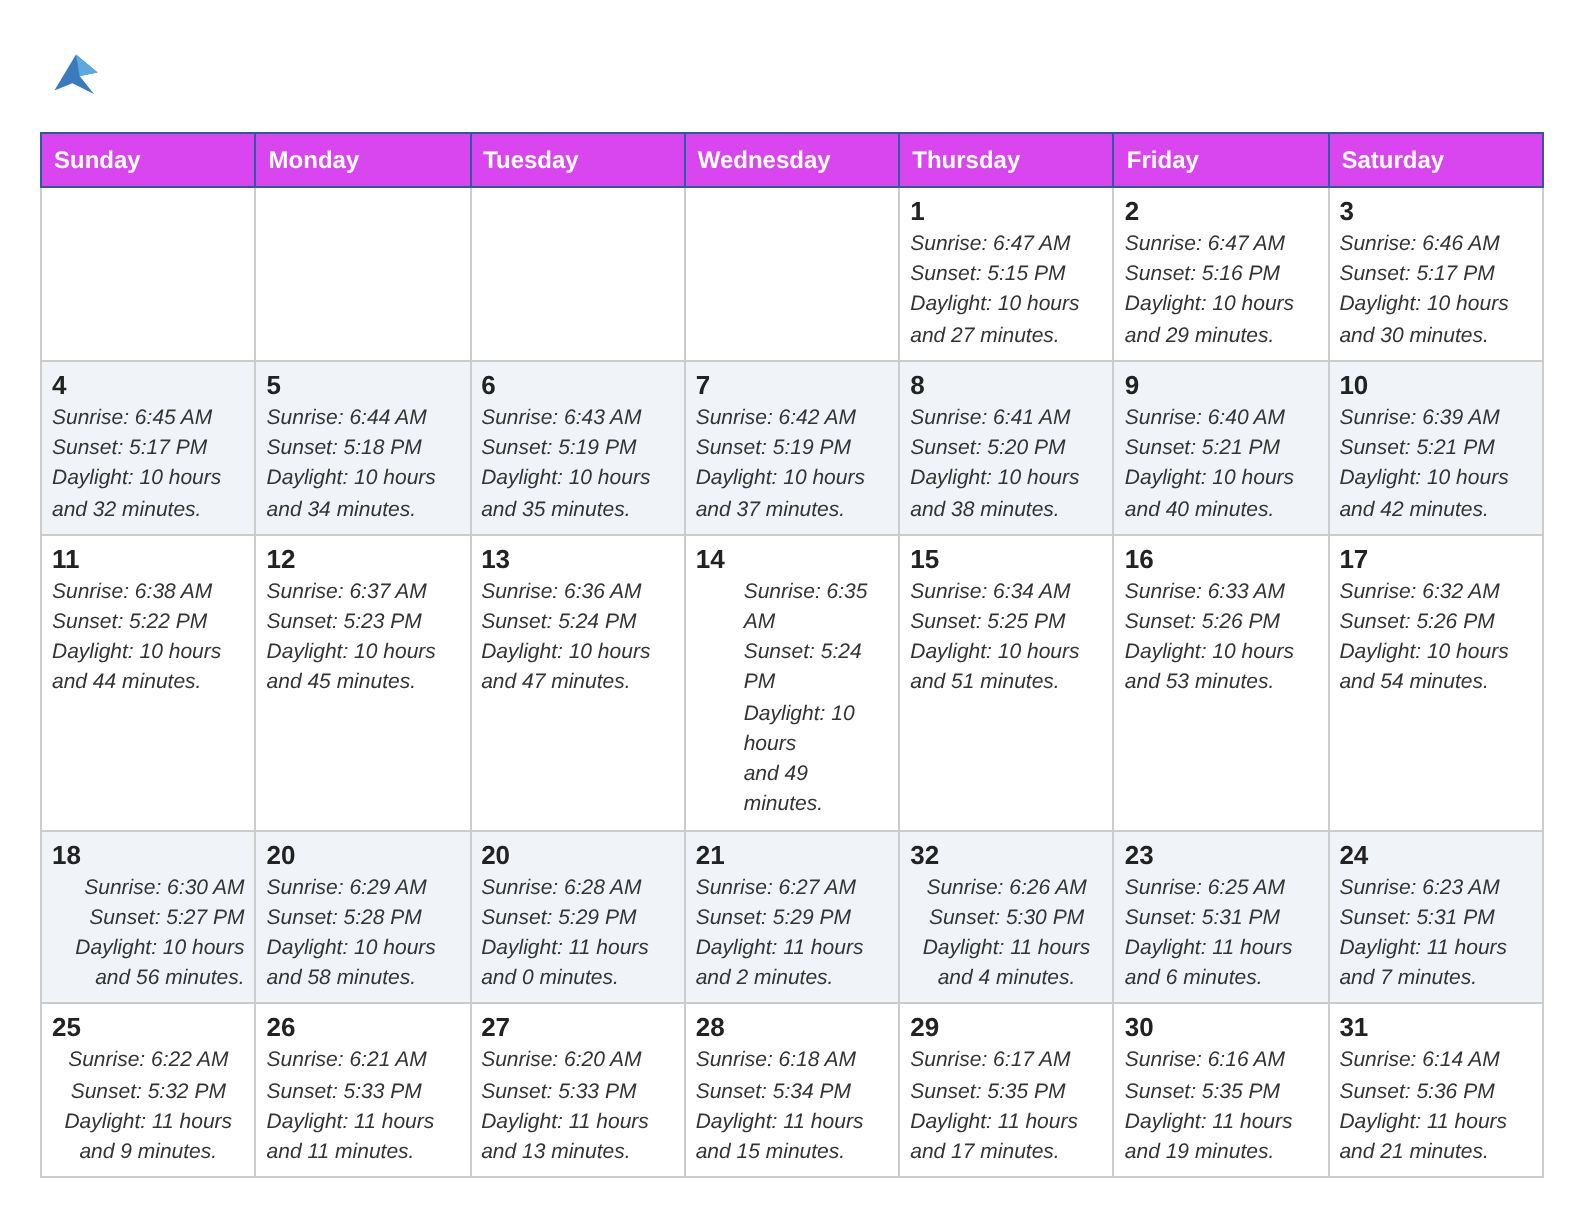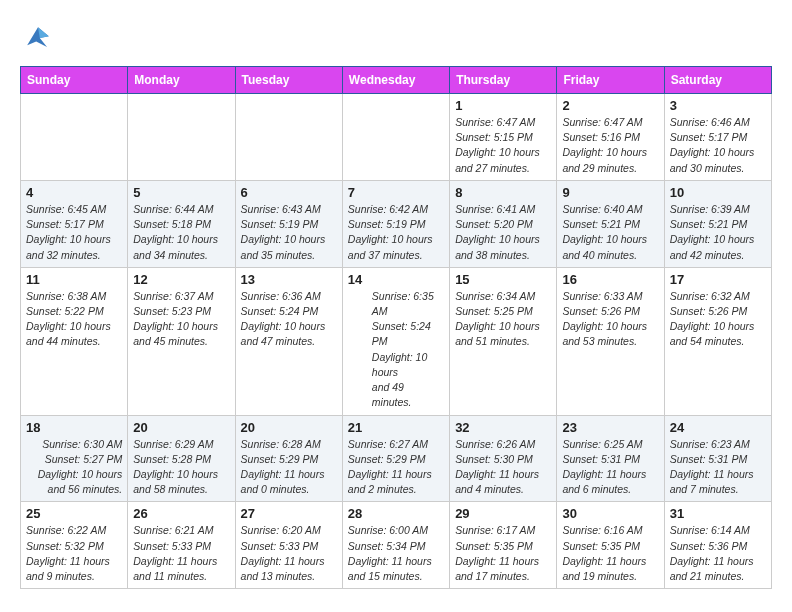--- a/index.html
+++ b/index.html
@@ -273,21 +273,21 @@
         </td>
         <td>
           <span class="day-num">21</span>
           <div class="day-info" style="white-space: pre-line;">Sunrise: 6:27 AM
 Sunset: 5:29 PM
 Daylight: 11 hours
 and 2 minutes.</div>
         </td>
         <td>
           <span class="day-num">32</span>
-          <div class="day-info" style="white-space: pre-line;">Sunrise: 6:26 AM
+          <div class="day-info" style="white-space: pre-line; text-align: center;">Sunrise: 6:26 AM
 Sunset: 5:30 PM
 Daylight: 11 hours
 and 4 minutes.</div>
         </td>
         <td>
           <span class="day-num">23</span>
           <div class="day-info" style="white-space: pre-line;">Sunrise: 6:25 AM
 Sunset: 5:31 PM
 Daylight: 11 hours
 and 6 minutes.</div>
@@ -296,42 +296,42 @@
           <span class="day-num">24</span>
           <div class="day-info" style="white-space: pre-line;">Sunrise: 6:23 AM
 Sunset: 5:31 PM
 Daylight: 11 hours
 and 7 minutes.</div>
         </td>
       </tr>
       <tr>
         <td>
           <span class="day-num">25</span>
-          <div class="day-info" style="white-space: pre-line;">Sunrise: 6:22 AM
+          <div class="day-info" style="white-space: pre-line; text-align: center;">Sunrise: 6:22 AM
 Sunset: 5:32 PM
 Daylight: 11 hours
 and 9 minutes.</div>
         </td>
         <td>
           <span class="day-num">26</span>
           <div class="day-info" style="white-space: pre-line;">Sunrise: 6:21 AM
 Sunset: 5:33 PM
 Daylight: 11 hours
 and 11 minutes.</div>
         </td>
         <td>
           <span class="day-num">27</span>
           <div class="day-info" style="white-space: pre-line;">Sunrise: 6:20 AM
 Sunset: 5:33 PM
 Daylight: 11 hours
 and 13 minutes.</div>
         </td>
         <td>
           <span class="day-num">28</span>
-          <div class="day-info" style="white-space: pre-line;">Sunrise: 6:00 AM
+          <div class="day-info" style="white-space: pre-line;">Sunrise: 6:18 AM
 Sunset: 5:34 PM
 Daylight: 11 hours
 and 15 minutes.</div>
         </td>
         <td>
           <span class="day-num">29</span>
           <div class="day-info" style="white-space: pre-line;">Sunrise: 6:17 AM
 Sunset: 5:35 PM
 Daylight: 11 hours
 and 17 minutes.</div>

